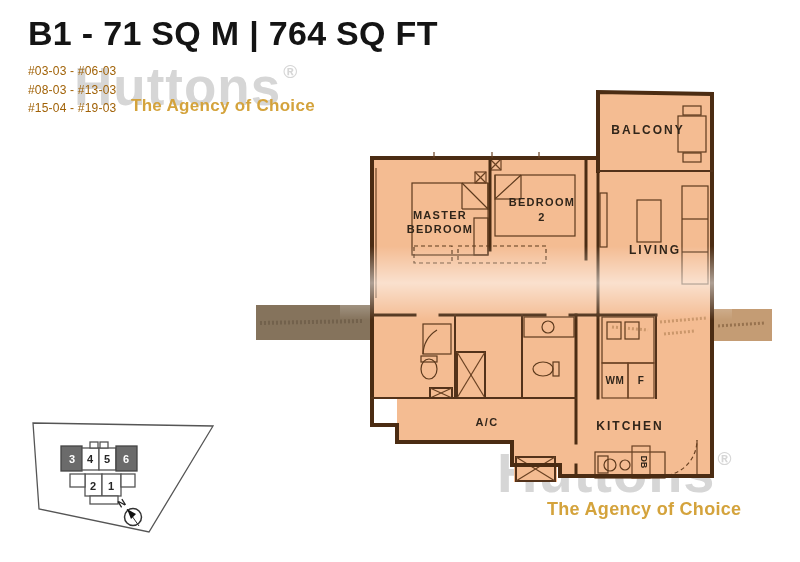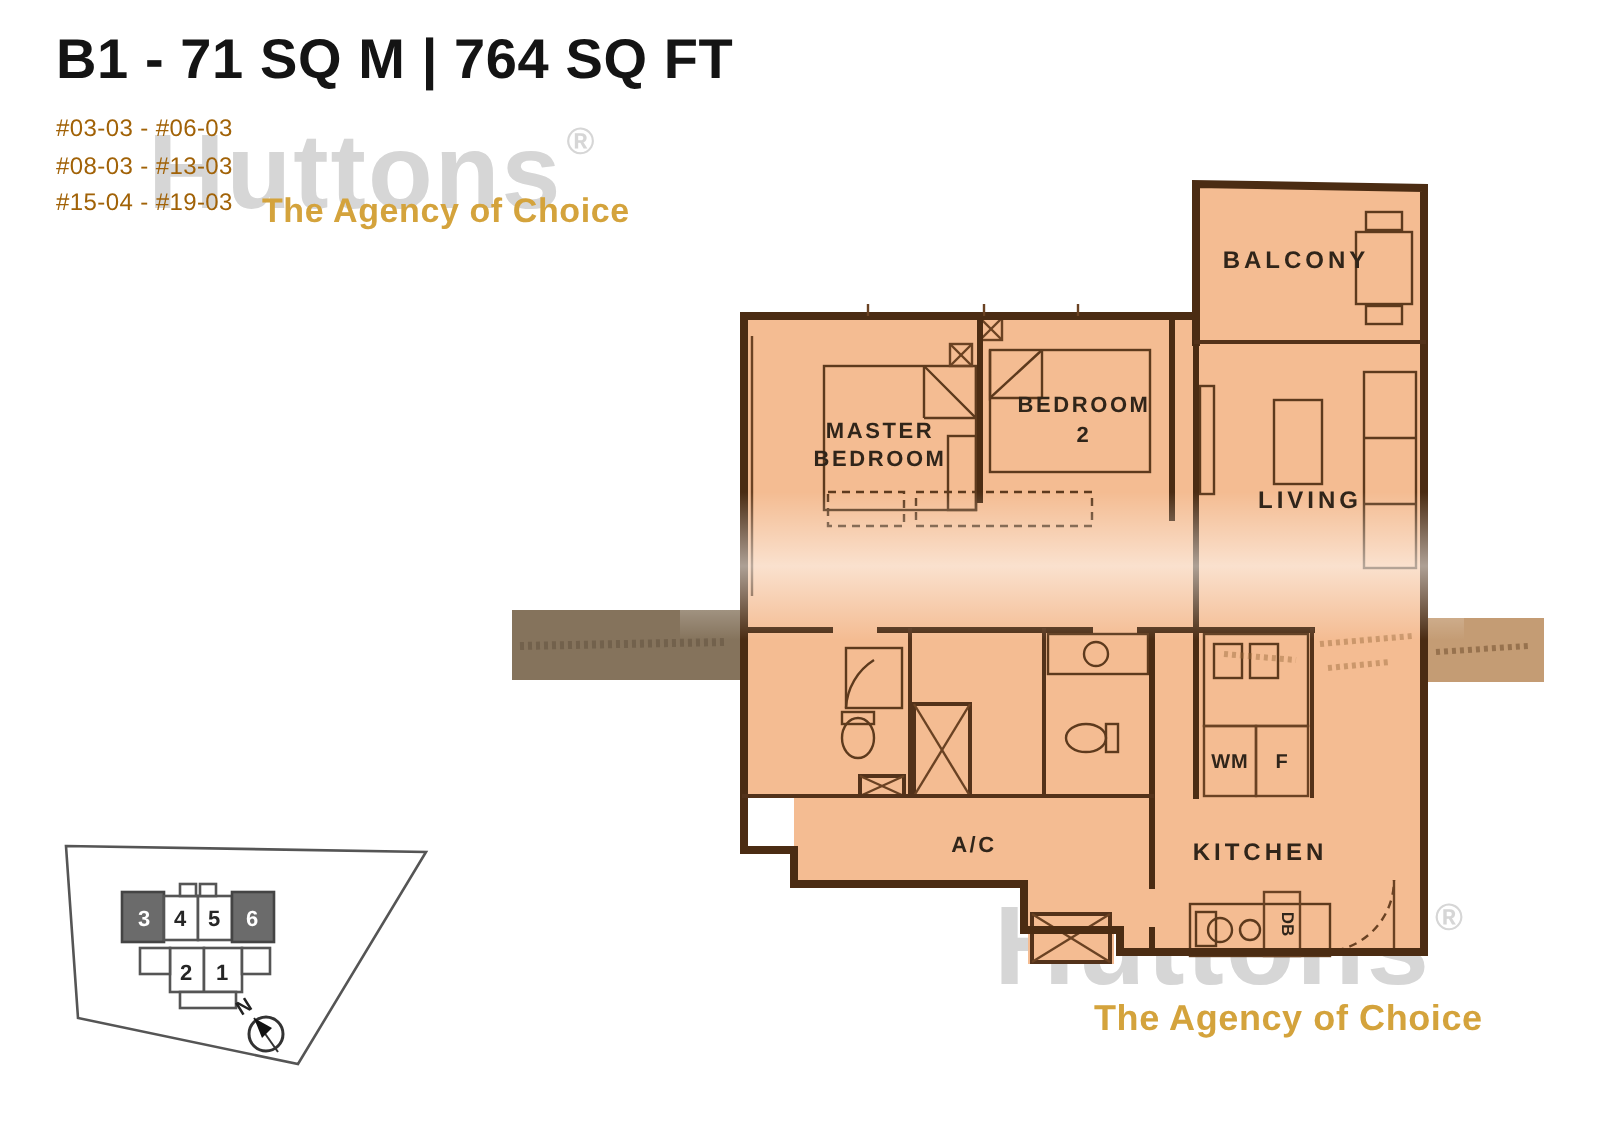--- a/index.html
+++ b/index.html
@@ -1,20 +1,20 @@
 <!DOCTYPE html>
 <html><head>
 <meta charset="utf-8">
 <style>
   html,body{margin:0;padding:0;background:#fff;}
   .stage{position:relative;width:800px;height:562px;background:#fff;overflow:hidden;
          font-family:"Liberation Sans",sans-serif;}
   
   .header{position:absolute;left:28px;top:14px;z-index:3;}
-  .title{font-size:28px;font-weight:bold;color:#141414;letter-spacing:.3px;white-space:nowrap;}
+  .title{font-size:34px;font-weight:bold;color:#141414;letter-spacing:.3px;white-space:nowrap;}
   .unit-group{margin-top:9px;}
   .unit-group.second{margin-top:8px;}
   .unit-line{font-size:12px;line-height:18.5px;color:#a16207;letter-spacing:.2px;white-space:nowrap;}
   
   .wm{position:absolute;color:#d6d6d6;font-weight:bold;white-space:nowrap;}
   .wm .brand{font-size:53px;letter-spacing:1px;}
   .wm .reg{font-size:19px;position:relative;top:-27px;left:2px;}
   .wm-top{left:74px;top:56px;z-index:1;}
   .wm-bottom{left:497px;top:440px;z-index:1;}
   .wm-bottom .brand{font-size:56px;}

